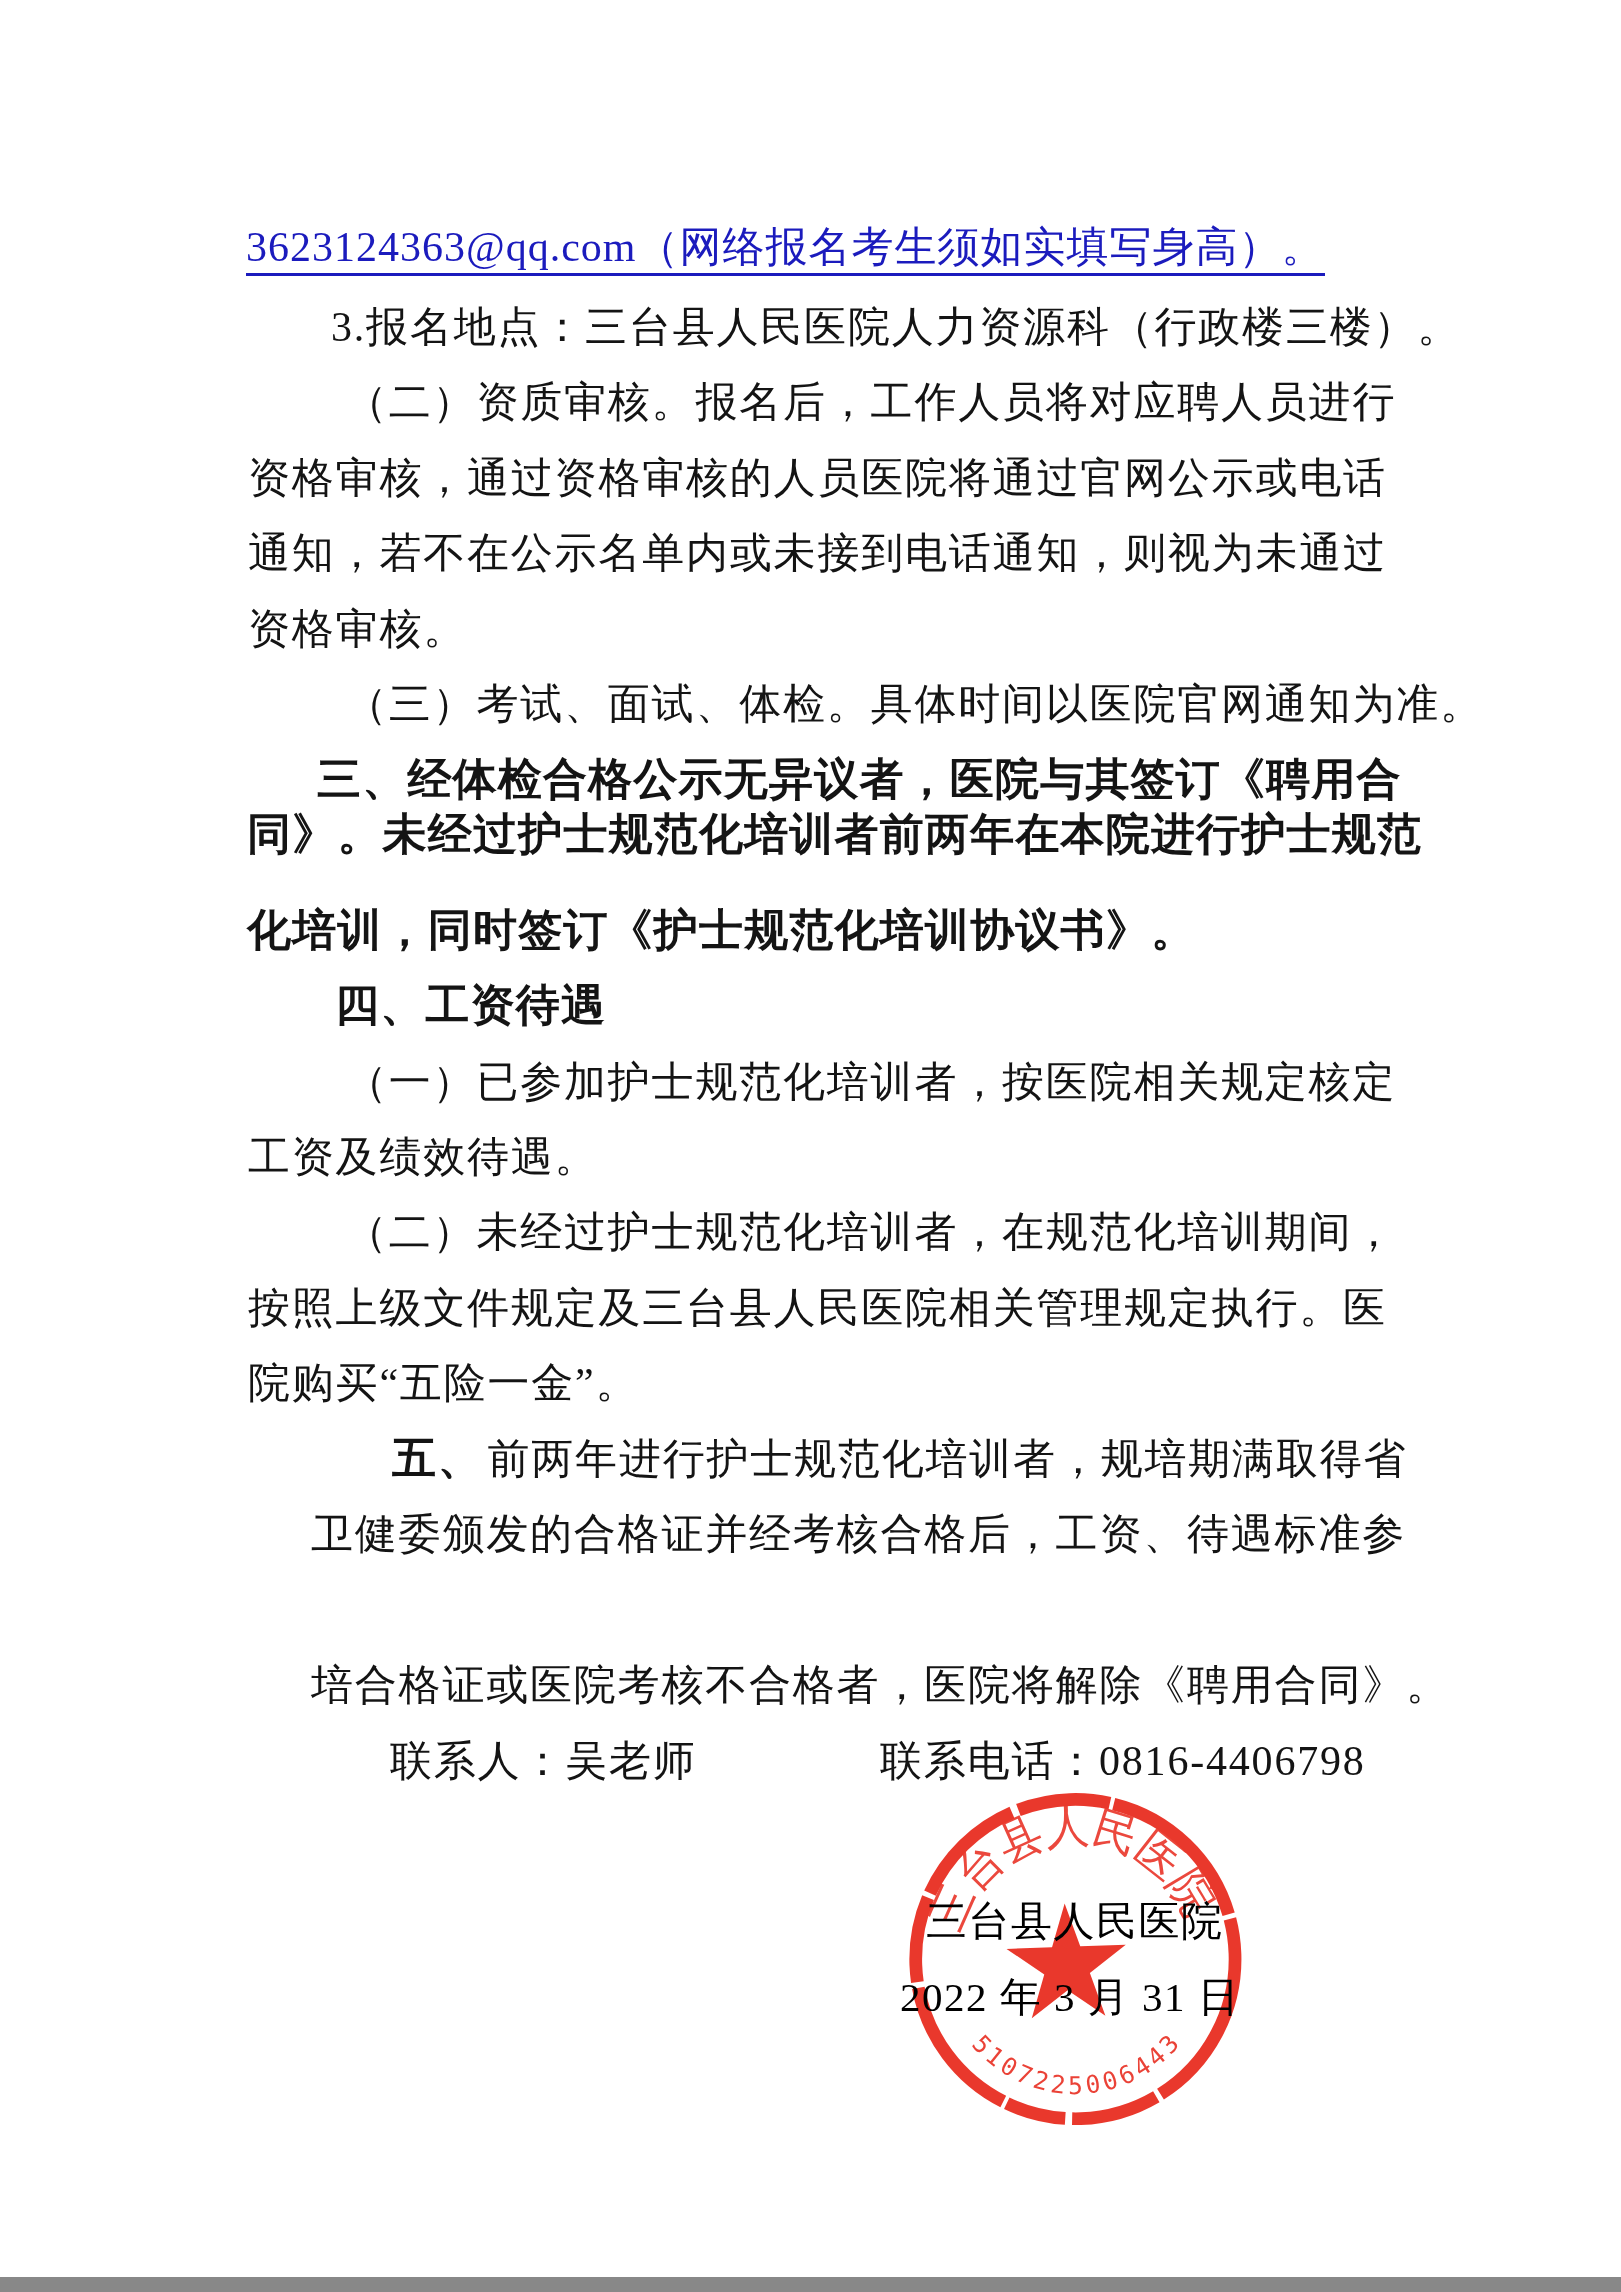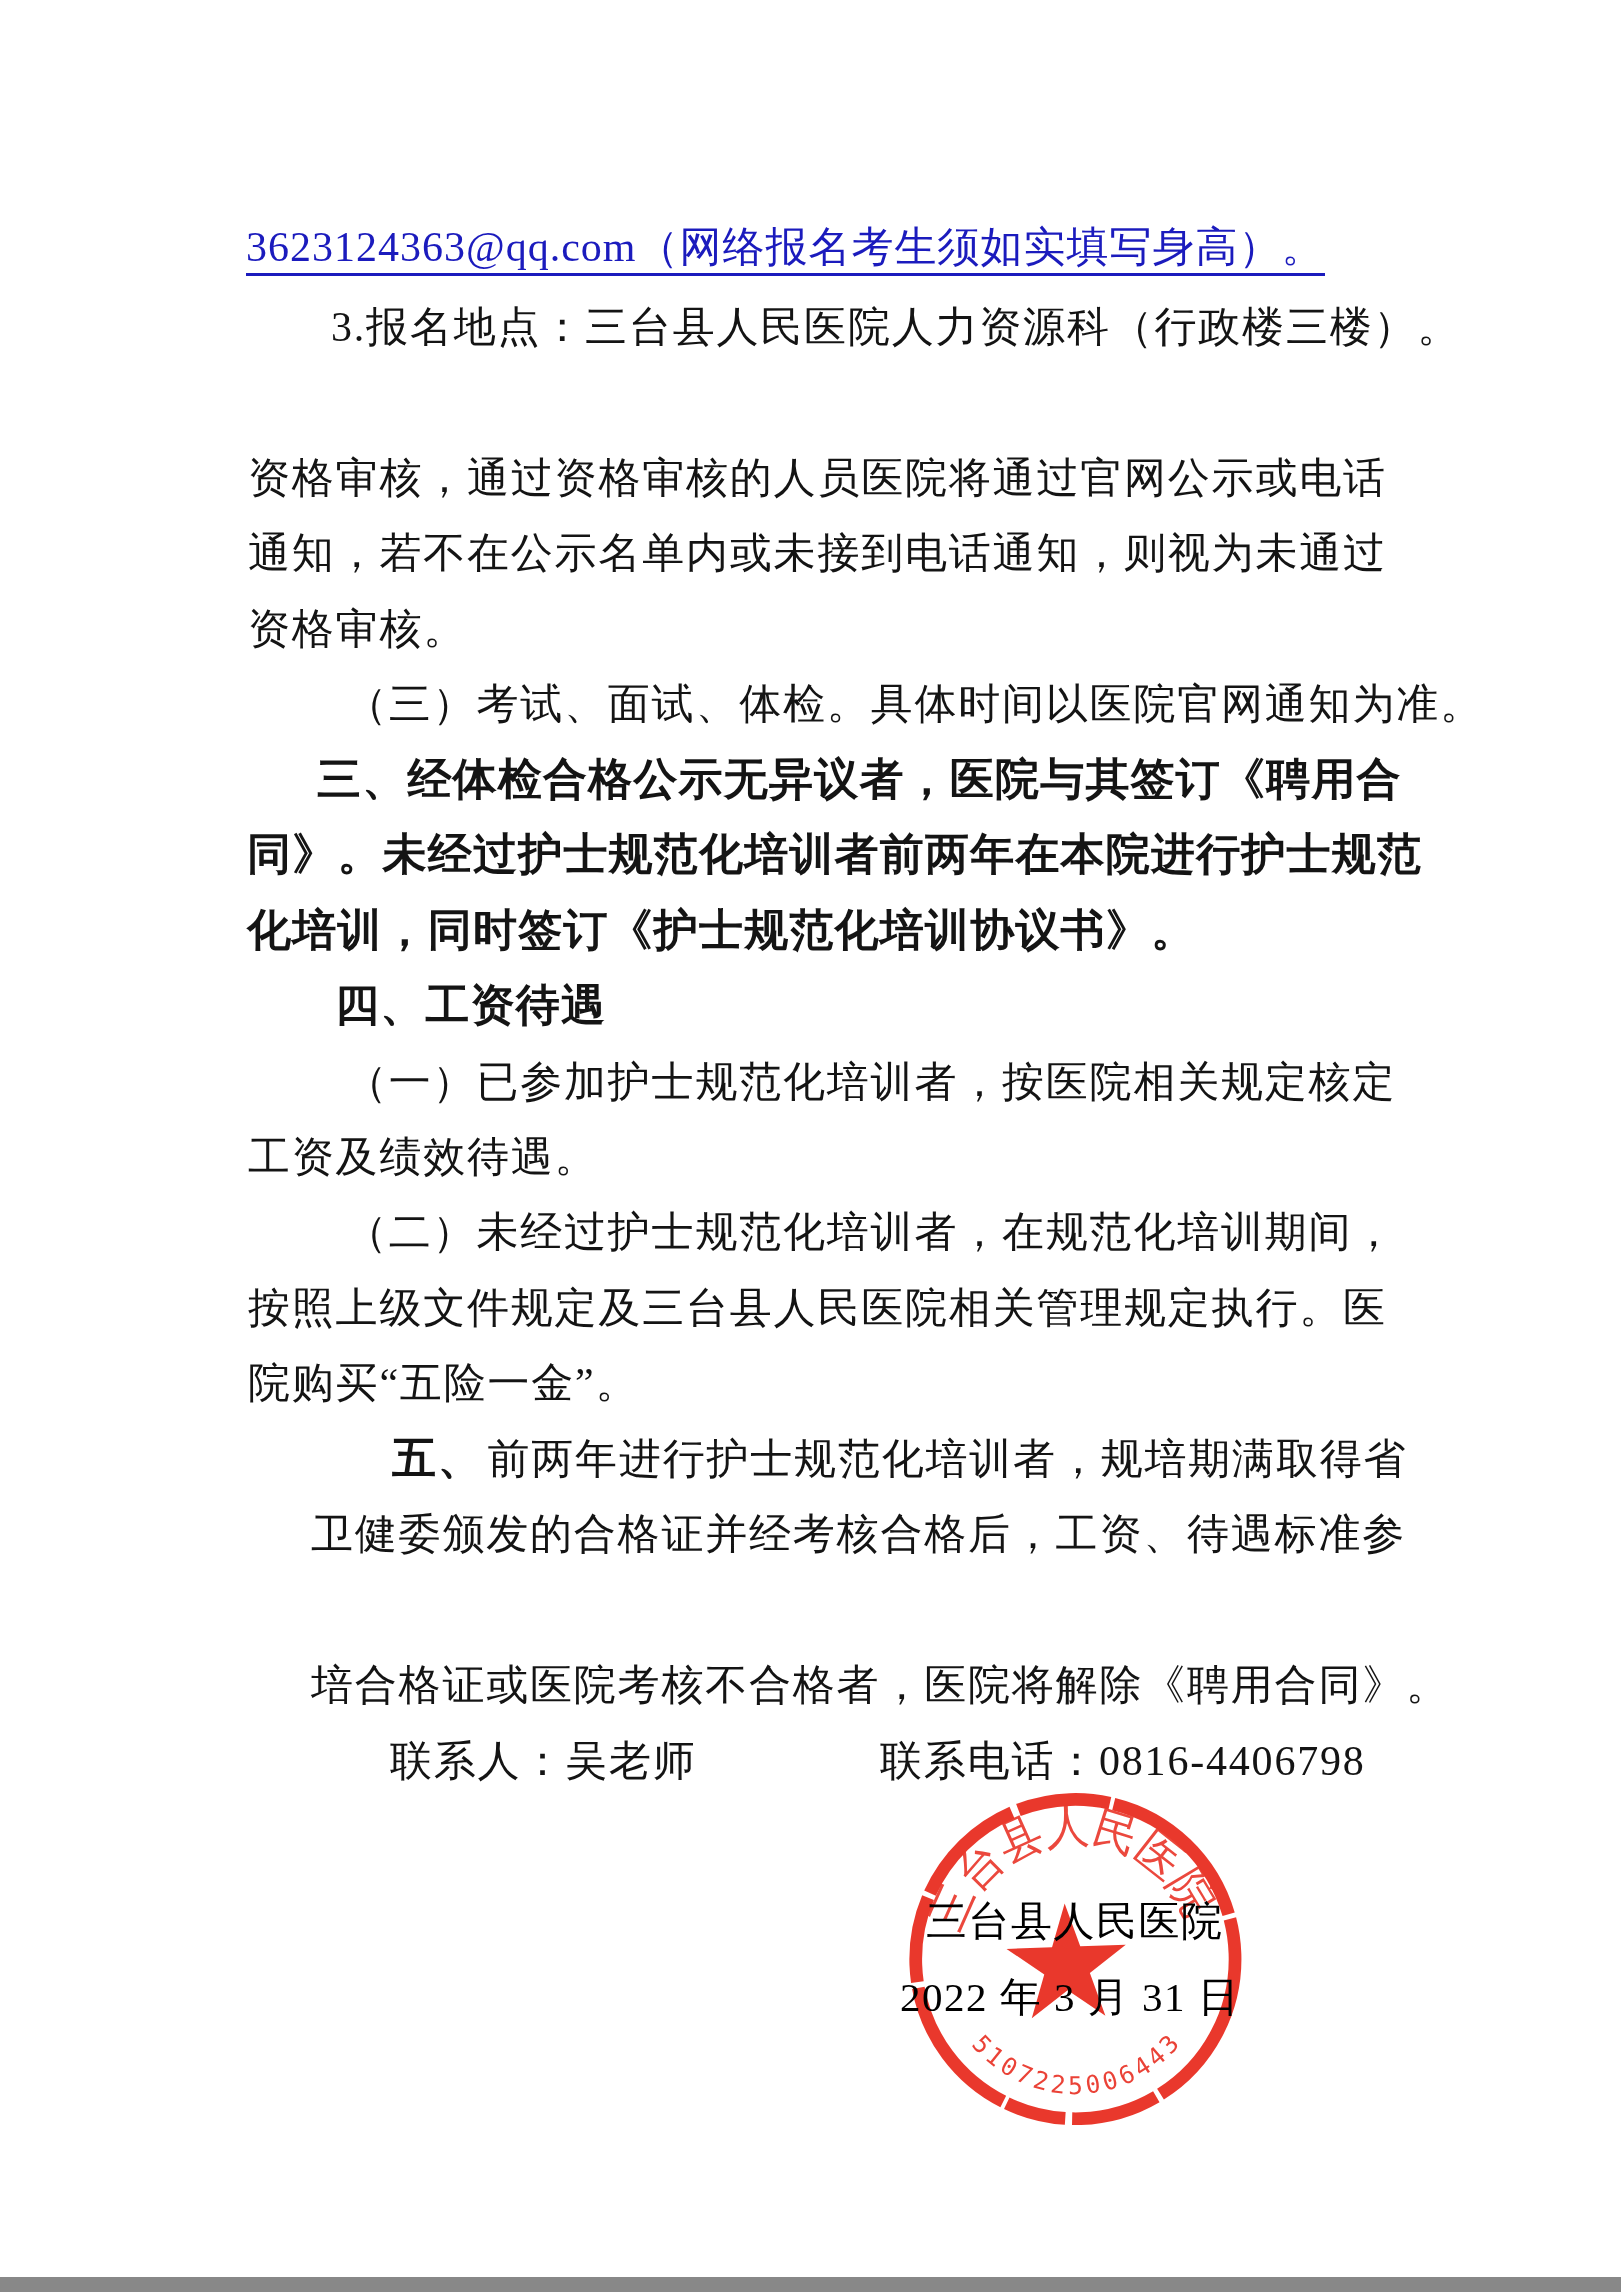--- a/index.html
+++ b/index.html
@@ -88,26 +88,27 @@
   }
 </style>
 </head>
 <body>
 
 <div class="page">
 
   <a class="link-line" href="#">3623124363@qq.com（网络报名考生须如实填写身高）。</a>
 
   <div class="line" style="top:306px;left:331px">3.报名地点：三台县人民医院人力资源科（行政楼三楼）。</div>
+  <div class="line" style="top:381px;left:345px">（二）资质审核。报名后，工作人员将对应聘人员进行</div>
   <div class="line" style="top:457px;left:248px">资格审核，通过资格审核的人员医院将通过官网公示或电话</div>
   <div class="line" style="top:532px;left:248px">通知，若不在公示名单内或未接到电话通知，则视为未通过</div>
   <div class="line" style="top:608px;left:248px">资格审核。</div>
   <div class="line bold" style="top:757px;left:317px">三、经体检合格公示无异议者，医院与其签订《聘用合</div>
   <div class="line" style="top:683px;left:345px">（三）考试、面试、体检。具体时间以医院官网通知为准。</div>
-  <div class="line bold" style="top:832px;left:247px">同》。未经过护士规范化培训者前两年在本院进行护士规范</div>
+  <div class="line bold" style="top:812px;left:247px">同》。未经过护士规范化培训者前两年在本院进行护士规范</div>
   <div class="line bold" style="top:908px;left:247px">化培训，同时签订《护士规范化培训协议书》。</div>
   <div class="line bold" style="top:983px;left:335px">四、工资待遇</div>
   <div class="line" style="top:1061px;left:345px">（一）已参加护士规范化培训者，按医院相关规定核定</div>
   <div class="line" style="top:1136px;left:248px">工资及绩效待遇。</div>
   <div class="line" style="top:1211px;left:345px">（二）未经过护士规范化培训者，在规范化培训期间，</div>
   <div class="line" style="top:1287px;left:248px">按照上级文件规定及三台县人民医院相关管理规定执行。医</div>
   <div class="line" style="top:1362px;left:248px">院购买“五险一金”。</div>
   <div class="line" style="top:1436px;left:392px">
     <span class="p5-prefix">五、</span><span>前两年进行护士规范化培训者，规培期满取得省</span>
   </div>

